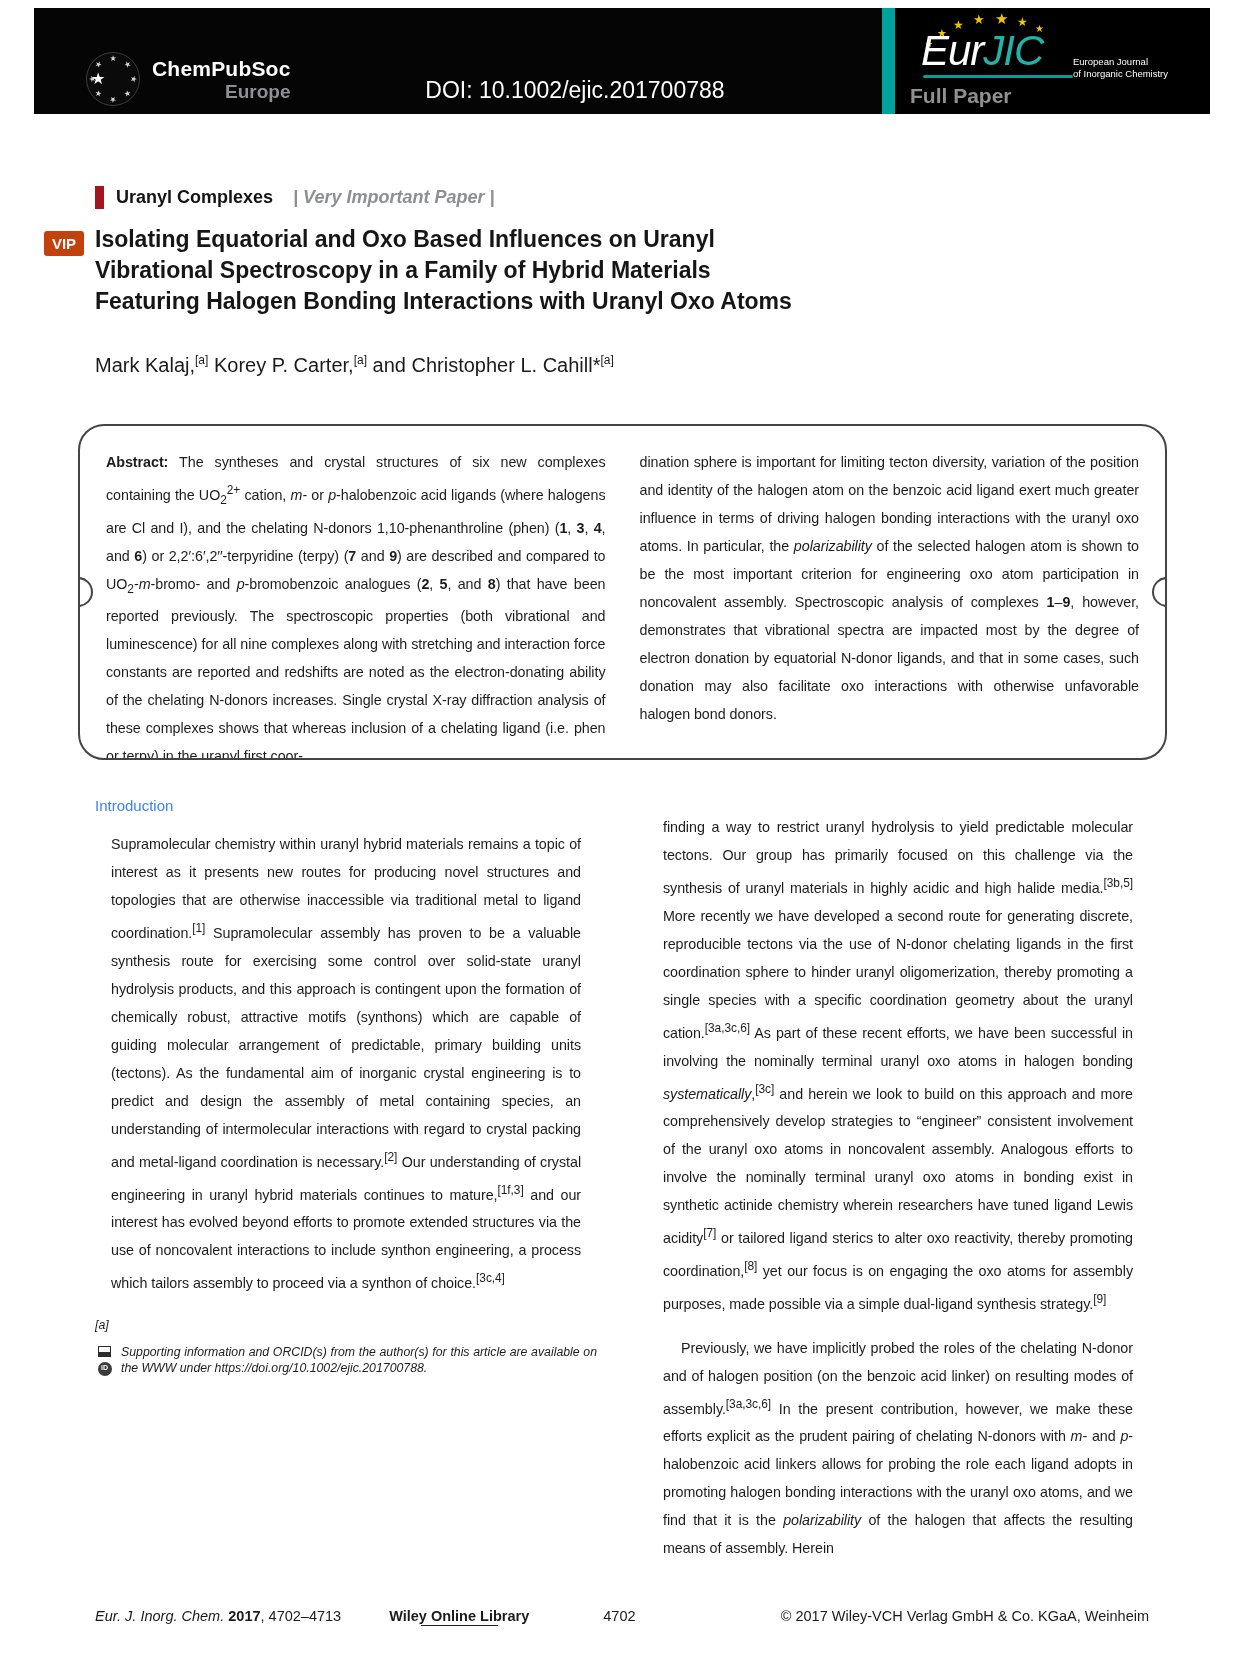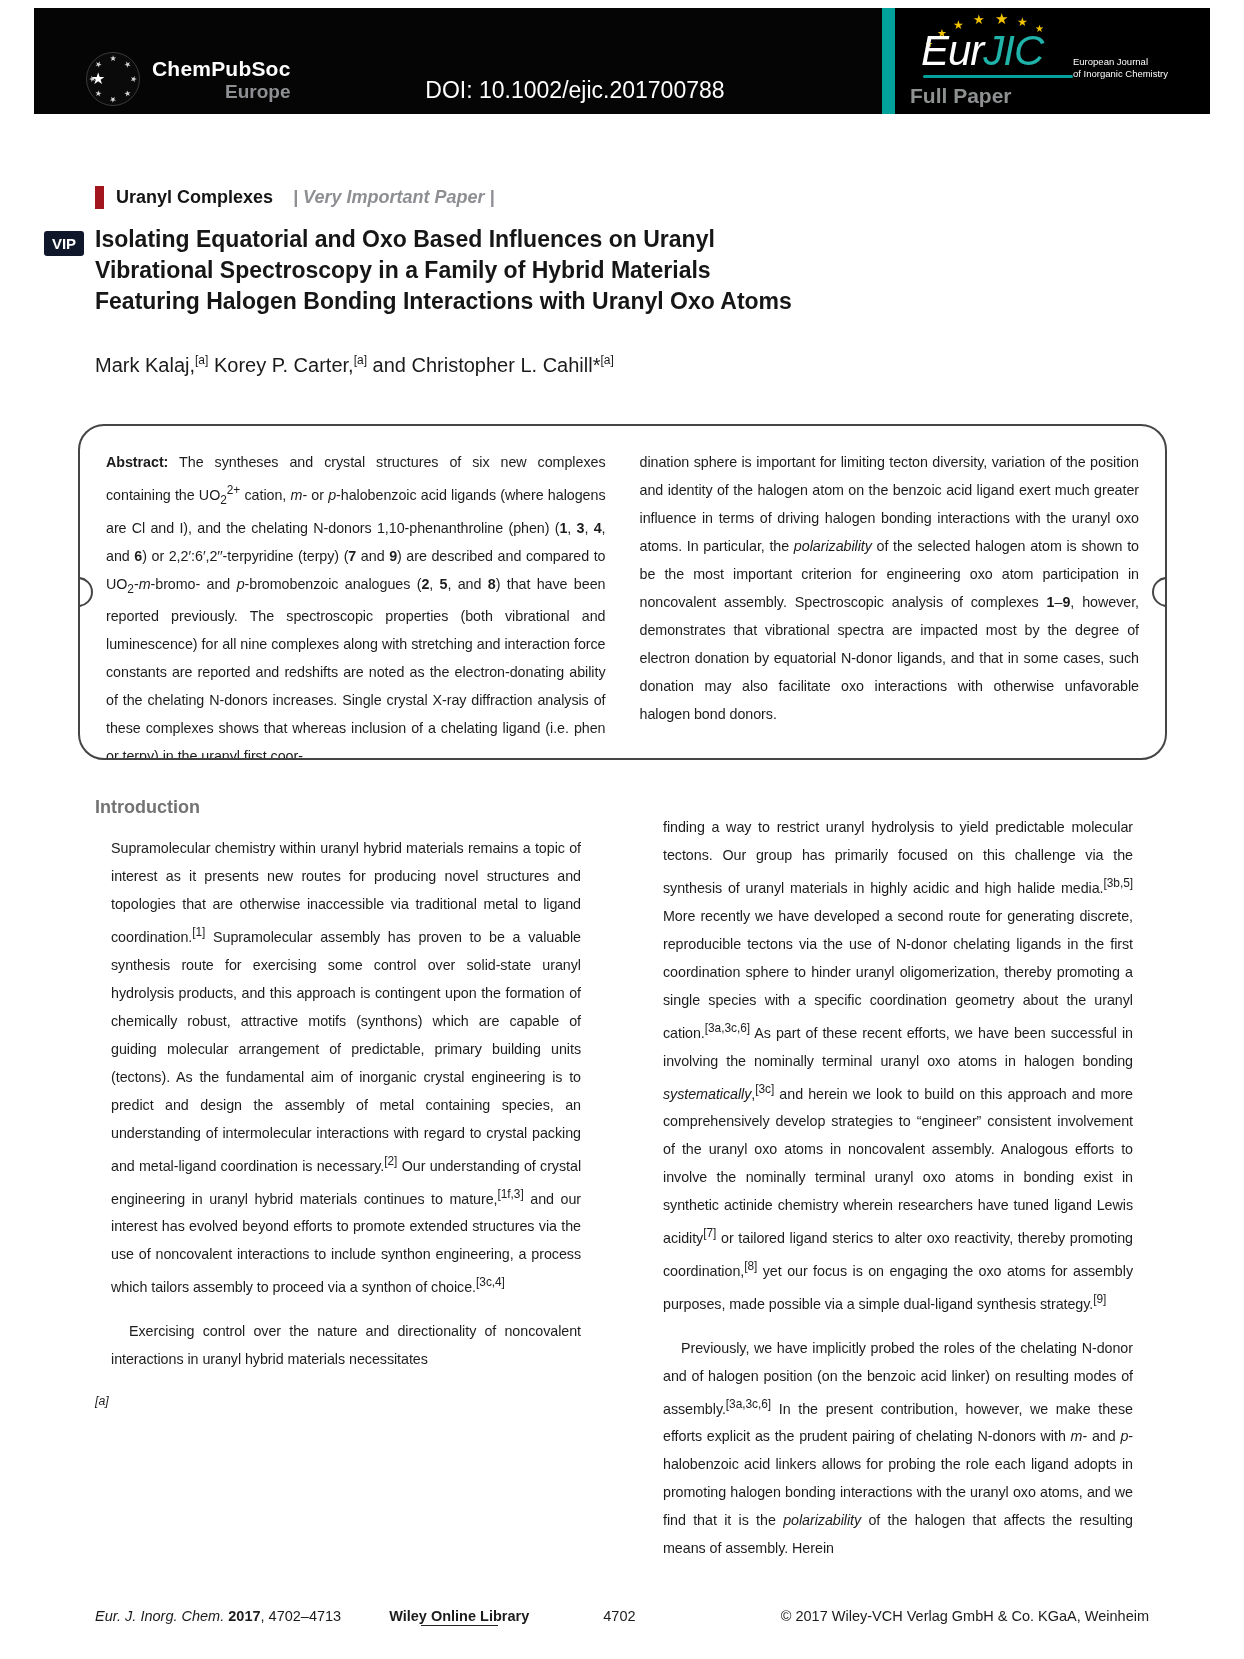--- a/index.html
+++ b/index.html
@@ -32,21 +32,21 @@
                     border-radius:2px; }
   .journal-subtitle { position:absolute; left:178px; top:48px; color:#ffffff; font-size:9.5px;
                       line-height:1.3; }
   .full-paper { position:absolute; left:28px; bottom:6px; color:#8e9191; font-weight:bold; font-size:21px; }
 
   
   .section-row { position:absolute; left:95px; top:186px; display:flex; align-items:center; font-size:18px; }
   .section-marker { width:9px; height:23px; background:#a3161e; margin-right:12px; }
   .section-label { font-weight:bold; color:#141414; }
   .vip-banner { color:#8d8f92; font-weight:bold; font-style:italic; margin-left:20px; }
-  .vip-badge { position:absolute; left:44px; top:231px; width:40px; height:25px; background:#0f172a;
+  .vip-badge { position:absolute; left:44px; top:231px; width:40px; height:25px; background:#c2410c;
                color:#ffffff; font-weight:bold; font-size:15px; display:flex; align-items:center;
                justify-content:center; border-radius:3px; }
   .title { position:absolute; left:95px; top:224px; width:1014px; font-size:23px; font-weight:bold;
            line-height:1.34; color:#161616; }
   .authors { position:absolute; left:95px; top:353px; font-size:20px; color:#1b1b1b; }
   .authors sup { font-size:12px; }
 
   
   .abstract-box { position:absolute; left:78px; top:424px; width:1089px; height:336px;
                   border:2px solid #454545; border-radius:26px; padding:22px 26px; overflow:hidden;
@@ -56,21 +56,21 @@
   .notch.l { left:-17px; }
   .notch.r { right:-17px; }
   .bodytext { font-size:14.3px; line-height:28px; text-align:justify; letter-spacing:-.05px; color:#1c1c1c; }
   .abstract-col { flex:1; }
 
   
   .columns { position:absolute; left:95px; top:797px; width:1054px; display:flex; gap:50px; }
   .col { width:502px; }
   .col p { margin:16px; }
   .indent { text-indent:18px; }
-  .intro-heading { font-size:18px; font-weight:bold; color:#737373; margin:0 0 16px 0; }
+  .intro-heading { font-size:15px; font-weight:normal; color:#3b82f6; margin:0 0 16px 0; }
 
   
   .footnotes { margin-top:20px; font-size:12.3px; font-style:italic; line-height:16.5px; color:#1c1c1c; }
   .fn-aff { display:flex; }
   .fn-label { width:26px; flex:none; }
   .fn-si { margin-top:10px; display:flex; gap:7px; }
   .fn-icons { width:19px; flex:none; display:flex; flex-direction:column; gap:5px; align-items:center; padding-top:2px; }
   .si-icon { width:13px; height:11px; border:1.5px solid #2b2b2b;
              background:linear-gradient(#ffffff 55%, #2b2b2b 55%); }
   .orcid-icon { width:14px; height:14px; border-radius:50%; background:#3c3c3c; color:#ffffff;
@@ -150,25 +150,31 @@
     <div class="notch l"></div>
     <div class="notch r"></div>
     <div class="abstract-col bodytext"><b>Abstract:</b> The syntheses and crystal structures of six new complexes containing the UO<sub>2</sub><sup>2+</sup> cation, <i>m</i>- or <i>p</i>-halobenzoic acid ligands (where halogens are Cl and I), and the chelating N-donors 1,10-phenanthroline (phen) (<b>1</b>, <b>3</b>, <b>4</b>, and <b>6</b>) or 2,2′:6′,2′′-terpyridine (terpy) (<b>7</b> and <b>9</b>) are described and compared to UO<sub>2</sub>-<i>m</i>-bromo- and <i>p</i>-bromobenzoic analogues (<b>2</b>, <b>5</b>, and <b>8</b>) that have been reported previously. The spectroscopic properties (both vibrational and luminescence) for all nine complexes along with stretching and interaction force constants are reported and redshifts are noted as the electron-donating ability of the chelating N-donors increases. Single crystal X-ray diffraction analysis of these complexes shows that whereas inclusion of a chelating ligand (i.e. phen or terpy) in the uranyl first coor-</div>
     <div class="abstract-col bodytext">dination sphere is important for limiting tecton diversity, variation of the position and identity of the halogen atom on the benzoic acid ligand exert much greater influence in terms of driving halogen bonding interactions with the uranyl oxo atoms. In particular, the <i>polarizability</i> of the selected halogen atom is shown to be the most important criterion for engineering oxo atom participation in noncovalent assembly. Spectroscopic analysis of complexes <b>1</b>–<b>9</b>, however, demonstrates that vibrational spectra are impacted most by the degree of electron donation by equatorial N-donor ligands, and that in some cases, such donation may also facilitate oxo interactions with otherwise unfavorable halogen bond donors.</div>
   </div>
 
   <div class="columns">
     <div class="col">
       <h2 class="intro-heading">Introduction</h2>
       <p class="bodytext">Supramolecular chemistry within uranyl hybrid materials remains a topic of interest as it presents new routes for producing novel structures and topologies that are otherwise inaccessible via traditional metal to ligand coordination.<sup>[1]</sup> Supramolecular assembly has proven to be a valuable synthesis route for exercising some control over solid-state uranyl hydrolysis products, and this approach is contingent upon the formation of chemically robust, attractive motifs (synthons) which are capable of guiding molecular arrangement of predictable, primary building units (tectons). As the fundamental aim of inorganic crystal engineering is to predict and design the assembly of metal containing species, an understanding of intermolecular interactions with regard to crystal packing and metal-ligand coordination is necessary.<sup>[2]</sup> Our understanding of crystal engineering in uranyl hybrid materials continues to mature,<sup>[1f,3]</sup> and our interest has evolved beyond efforts to promote extended structures via the use of noncovalent interactions to include synthon engineering, a process which tailors assembly to proceed via a synthon of choice.<sup>[3c,4]</sup></p>
-      <p class="bodytext indent">Exercising control over the nature and directionality of noncovalent interactions in uranyl hybrid materials necessitates</p>
 
       <div class="footnotes">
         <div class="fn-aff">
           <span class="fn-label">[a]</span>
+        </div>
+        <div class="fn-si">
+          <div class="fn-icons">
+            <div class="si-icon"></div>
+            <div class="orcid-icon">iD</div>
+          </div>
+          <div class="fn-si-text">Supporting information and ORCID(s) from the author(s) for this article are available on the WWW under https://doi.org/10.1002/ejic.201700788.</div>
         </div>
       </div>
     </div>
 
     <div class="col">
       <p class="bodytext">finding a way to restrict uranyl hydrolysis to yield predictable molecular tectons. Our group has primarily focused on this challenge via the synthesis of uranyl materials in highly acidic and high halide media.<sup>[3b,5]</sup> More recently we have developed a second route for generating discrete, reproducible tectons via the use of N-donor chelating ligands in the first coordination sphere to hinder uranyl oligomerization, thereby promoting a single species with a specific coordination geometry about the uranyl cation.<sup>[3a,3c,6]</sup> As part of these recent efforts, we have been successful in involving the nominally terminal uranyl oxo atoms in halogen bonding <i>systematically</i>,<sup>[3c]</sup> and herein we look to build on this approach and more comprehensively develop strategies to “engineer” consistent involvement of the uranyl oxo atoms in noncovalent assembly. Analogous efforts to involve the nominally terminal uranyl oxo atoms in bonding exist in synthetic actinide chemistry wherein researchers have tuned ligand Lewis acidity<sup>[7]</sup> or tailored ligand sterics to alter oxo reactivity, thereby promoting coordination,<sup>[8]</sup> yet our focus is on engaging the oxo atoms for assembly purposes, made possible via a simple dual-ligand synthesis strategy.<sup>[9]</sup></p>
       <p class="bodytext indent">Previously, we have implicitly probed the roles of the chelating N-donor and of halogen position (on the benzoic acid linker) on resulting modes of assembly.<sup>[3a,3c,6]</sup> In the present contribution, however, we make these efforts explicit as the prudent pairing of chelating N-donors with <i>m</i>- and <i>p</i>-halobenzoic acid linkers allows for probing the role each ligand adopts in promoting halogen bonding interactions with the uranyl oxo atoms, and we find that it is the <i>polarizability</i> of the halogen that affects the resulting means of assembly. Herein</p>
     </div>
   </div>
 

